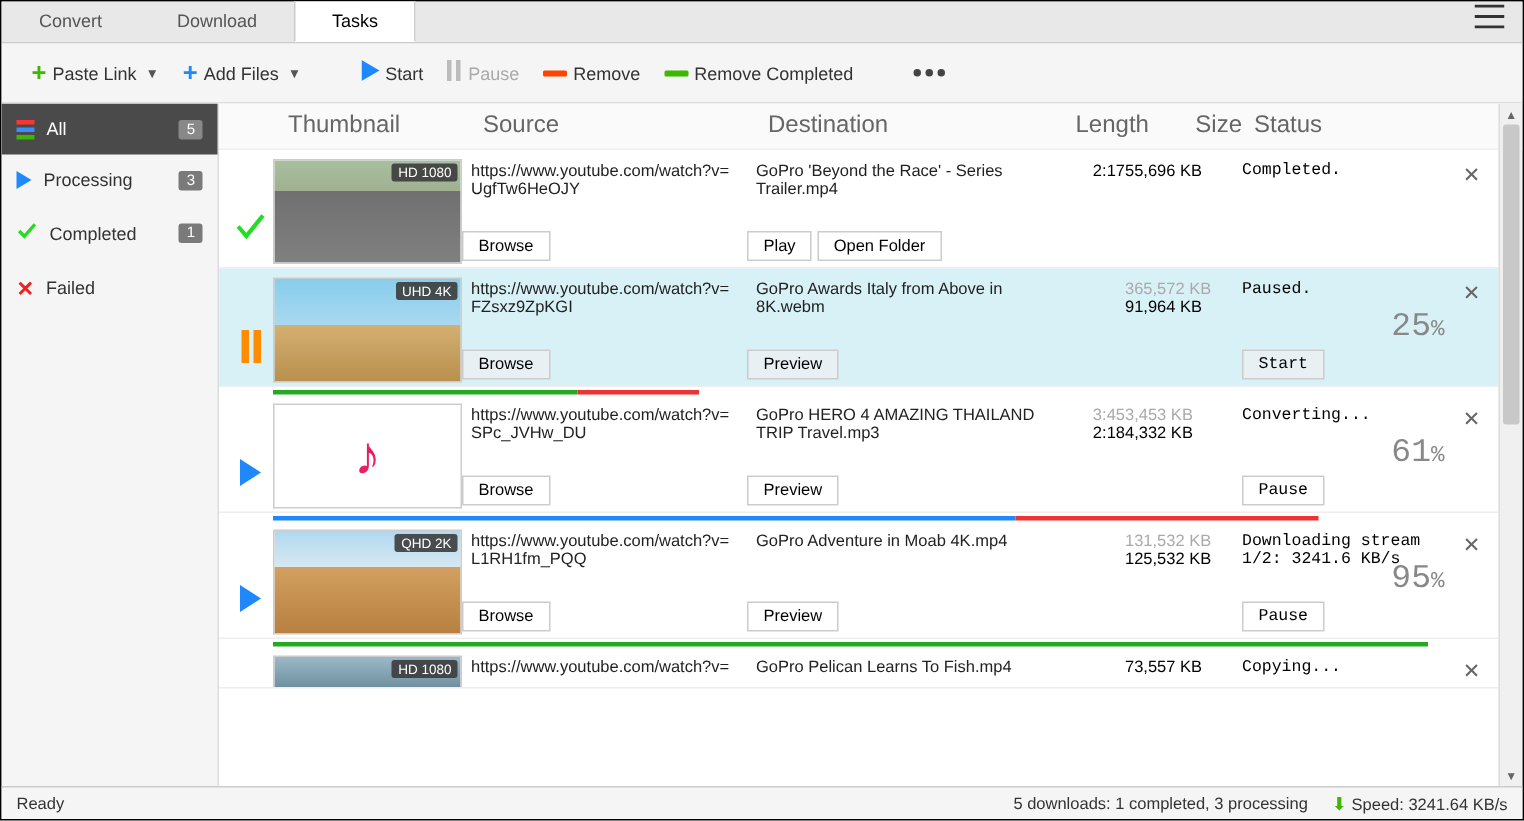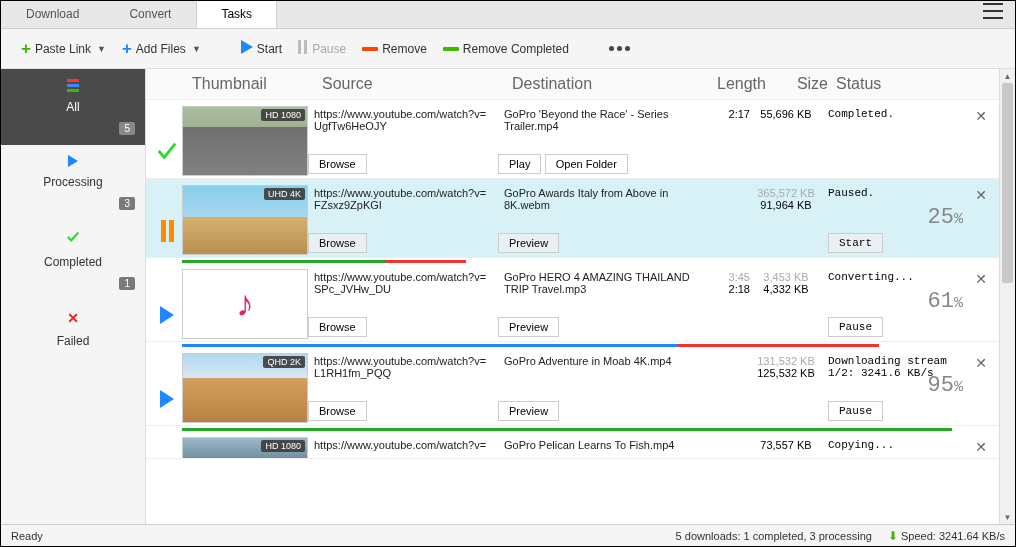--- a/index.html
+++ b/index.html
@@ -16,21 +16,21 @@
 .icon-plus-green { color: #3db800; font-weight: bold; font-size: 17px; }
 .icon-plus-blue { color: #1e88ff; font-weight: bold; font-size: 17px; }
 .icon-play-blue { color: #1e88ff; }
 .icon-pause-gray { color: #aaa; }
 .icon-dash-red { display:inline-block; width:16px; height:4px; background:#f40; border-radius:1px; }
 .icon-dash-green { display:inline-block; width:16px; height:4px; background:#3db800; border-radius:1px; }
 .dots { display:inline-flex; gap:3px; }
 .dots span { width:5px; height:5px; background:#444; border-radius:50%; }
 .main-area { display: flex; flex: 1; overflow: hidden; }
 .sidebar { width: 145px; background: #f5f5f5; border-right: 1px solid #ddd; padding-top: 0; }
-.side-item { display:flex; align-items:center; padding: 10px 10px; gap: 8px; cursor:pointer; font-size: 12px; color:#333;flex-direction:column; }
+.side-item { display:flex; align-items:center; padding: 10px 10px; gap: 8px; cursor:pointer; font-size: 12px; color:#333; }
 .side-item.active { background: #4a4a4a; color: #fff; }
 .side-item .badge { margin-left:auto; background:#7a7a7a; color:#fff; font-size:10px; padding:1px 5px; border-radius:2px; }
 .side-item.active .badge { background:#888; }
 .icon-bars { display:flex; flex-direction:column; gap:2px; }
 .icon-bars i { display:block; width:12px; height:3px; }
 .icon-bars i:nth-child(1){background:#f33;} .icon-bars i:nth-child(2){background:#3b8cff;} .icon-bars i:nth-child(3){background:#3db800;}
 .icon-play { width:0; height:0; border-left:10px solid #1e88ff; border-top:6px solid transparent; border-bottom:6px solid transparent; }
 .icon-check svg { width:14px; height:14px; }
 .icon-x { color:#e22; font-weight:bold; font-size:14px; }
 .content { flex:1; display:flex; flex-direction:column; overflow:hidden; position: relative; }
@@ -45,21 +45,21 @@
 .row-icon .big-check svg { width:22px; height:22px; stroke:#2d2; stroke-width:3; fill:none;}
 .row-icon .big-pause { display:flex; gap:3px; }
 .row-icon .big-pause i { width:5px; height:22px; background:#ff8c00; }
 .thumb { width:126px; height:70px; background:#888; position:relative; border:1px solid #ccc; display:flex; align-items:center; justify-content:center;}
 .thumb .res { position:absolute; top:2px; right:2px; background:rgba(60,60,60,0.9); color:#fff; font-size:9px; padding:1px 4px; border-radius:2px;}
 .thumb.music { background:#fff;}
 .thumb .note { font-size:36px; color:#e91e63; }
 .r-source { width:190px; padding:2px 6px 0 6px; font-size:11px; color:#222; word-break:break-all;}
 .r-dest { width:205px; padding:2px 6px 0 6px; font-size:11px; color:#222;}
 .r-len { width:47px; text-align:right; font-size:11px; padding-top:2px;}
-.r-size { width:72px; text-align:center; font-size:11px; padding-top:2px;}
+.r-size { width:72px; text-align:left; font-size:11px; padding-top:2px;}
 .r-status { flex:1; padding:2px 6px 0 6px; font-size:11px; position:relative;font-family:Liberation Mono, monospace;}
 .r-close { width:24px; text-align:center; cursor:pointer; color:#666; font-size:14px; padding-top:2px;}
 .pct { position:absolute; right:6px; top:20px; font-size:22px; color:#888; }
 .pct small{font-size:15px;}
 .gray { color:#aaa; }
 .btn-sm { display:inline-block; background:#fff; border:1px solid #ccc; padding:3px 10px; font-size:11px; cursor:pointer; margin-top:6px;}
 .row.sel .btn-sm { background:#e8f0f4; }
 .btn-row { margin-top:auto; padding-bottom:4px;}
 .row-body { display:flex; flex-direction:column; }
 .row-body.src { width:190px;gap:16px; } .row-body.dst{width:205px;}
@@ -74,22 +74,22 @@
 .scroll-arrow.up{top:0;} .scroll-arrow.dn{bottom:0;}
 .thumb-road { background: linear-gradient(180deg,#a8c0a0 0%, #a0b090 30%, #707070 30%, #808080 100%);}
 .thumb-sky { background: linear-gradient(180deg,#87ceeb 0%, #a8d8f0 45%, #d4b070 45%, #b89050 100%);}
 .thumb-desert { background: linear-gradient(180deg,#b0d8f0 0%, #d8e8f0 35%, #d2a060 35%, #b88040 100%);}
 .thumb-water { background: linear-gradient(180deg,#9bb8c8 0%, #7090a0 100%);}
 </style>
 </head>
 <body>
 
 <div class="tabs-row">
+  <div class="tab">Convert</div>
   <div class="tab">Download</div>
-  <div class="tab">Convert</div>
   <div class="tab active">Tasks</div>
   <div class="burger">
     <svg viewBox="0 0 20 16">
         <rect width="20" height="2" y="0" fill="#333"></rect>
         <rect width="20" height="2" y="7" fill="#333"></rect>
         <rect width="20" height="2" y="14" fill="#333"></rect>
       </svg>
   </div>
 </div>
 

